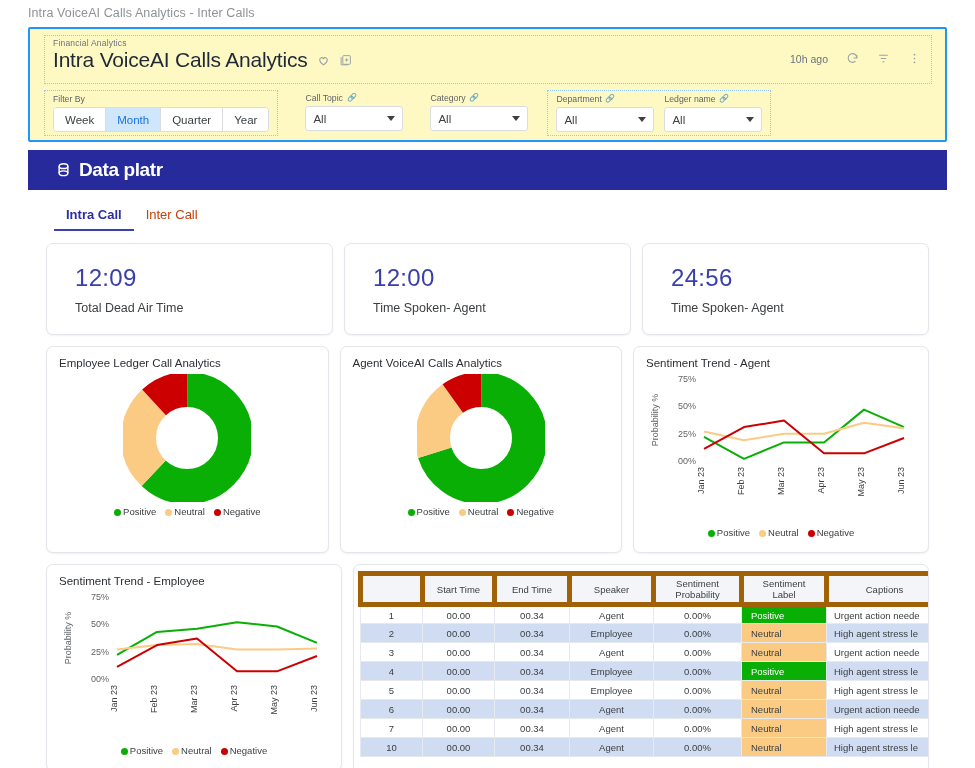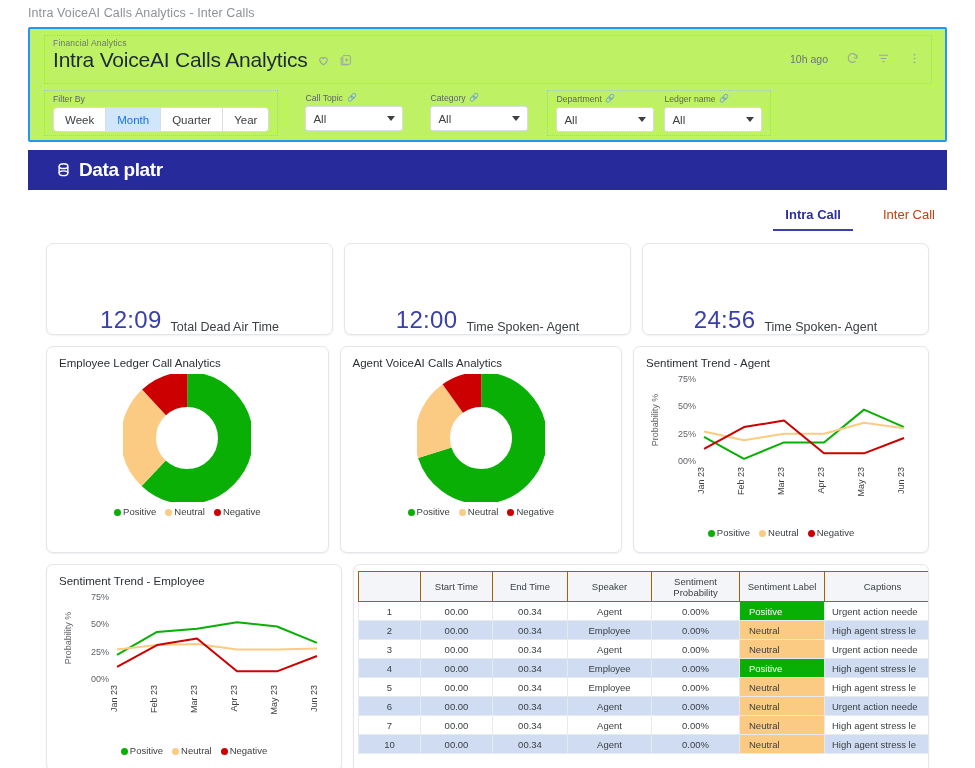--- a/index.html
+++ b/index.html
@@ -23,21 +23,21 @@
     background: #ffffff;
     letter-spacing: .1px;
   }
 
   
   .top-panel {
     position: absolute;
     left: 28px; top: 27px;
     width: 919px; height: 115px;
     border: 2px solid #2196f3;
-    background: #bef264;
+    background: #fef9c3;
     border-radius: 2px;
   }
   .dashed { border: 1px dotted #90caf9; }
 
   .title-row {
     position: absolute; left: 14px; top: 6px;
     width: 888px; height: 49px;
     padding: 2px 8px 0 8px;
   }
   .crumb { font-size: 8.5px; color: #6b7280; letter-spacing: .2px; line-height: 11px; }
@@ -84,48 +84,48 @@
     background:#262a9b; display:flex; align-items:center; padding-left:26px;
   }
   .brand-text { color:#fff; font-size:19px; font-weight:700; letter-spacing:-.4px; }
   .logo-mark { margin-right:6px; display:inline-flex; }
 
   
   .content {
     position:absolute; left:28px; top:190px; width:919px; height:578px;
     background:#fff; overflow:hidden;
   }
-  .tabs { display:flex; gap:18px; padding: 14px 0 0 26px; justify-content: flex-end; }
+  .tabs { display:flex; padding: 14px 0 0 26px; }
   .tab { font-size:13px; padding: 3px 12px 7px 12px; color:#c2410c; cursor:pointer; }
   .tab.active { color:#2b2fa3; font-weight:700; border-bottom:2.5px solid #3b40b0; }
 
   .grid { padding: 12px 18px 0 18px; }
   .row { display:flex; gap:11px; margin-bottom:11px; }
   .card {
     background:#fff; border:1px solid #e3e6ea; border-radius:7px;
     box-shadow: 0 1px 2px rgba(0,0,0,.06);
   }
-  .kpi { flex:1; height:92px; display:flex; flex-direction:row; align-items:flex-end; justify-content:center; gap:9px; }
+  .kpi { flex:1; height:92px; display:flex; flex-direction:column; align-items:flex-start; justify-content:center; gap:9px;padding-left:28px; }
   .kpi-val { font-size:24px; color:#3a40ab; font-weight:400; letter-spacing:.3px; }
   .kpi-lbl { font-size:12.5px; color:#3c4043; }
 
   .chart-card { flex:1; height:207px; padding:10px 12px 8px 12px; position:relative; }
   .chart-title { font-size:11.5px; color:#2b2f33; }
 
   .donut-wrap { display:flex; justify-content:center; align-items:center; margin-top:5px; }
   .legend { display:flex; justify-content:center; gap:9px; font-size:9.5px; color:#3c4043; margin-top:4px; }
   .legend span.dot { width:7px;height:7px;border-radius:50%;display:inline-block;margin-right:2px;vertical-align:middle; }
   .legend i { font-style:normal; }
 
   
   .table-card { width:590px; height:209px; padding:6px 0 0 0; overflow:hidden; }
   table { border-collapse:collapse; width:582px; margin-left:4px; table-layout:fixed; }
   th {
     background:#f4f5f9; font-size:9.5px; font-weight:400; color:#3c4043;
-    border:1px solid #a16207; height:30px; padding:2px 6px; text-align:center; line-height:11px;
+    border:5px solid #a16207; height:30px; padding:2px 6px; text-align:center; line-height:11px;
   }
   td {
     font-size:9.5px; color:#3c4043; border:1px solid #e6e9ee; height:19px;
     padding:1px 7px; text-align:center; white-space:nowrap; overflow:hidden;
   }
   tr.alt td { background:#cfdcf2; }
   td.cap { text-align:left;margin-left:40px; }
   td.sent-pos { background:#0aaf06 !important; color:#fff; text-align:left; padding-left:9px; }
   td.sent-neu { background:#fbcb84 !important; color:#3c4043; text-align:left; padding-left:9px; }
 </style>

